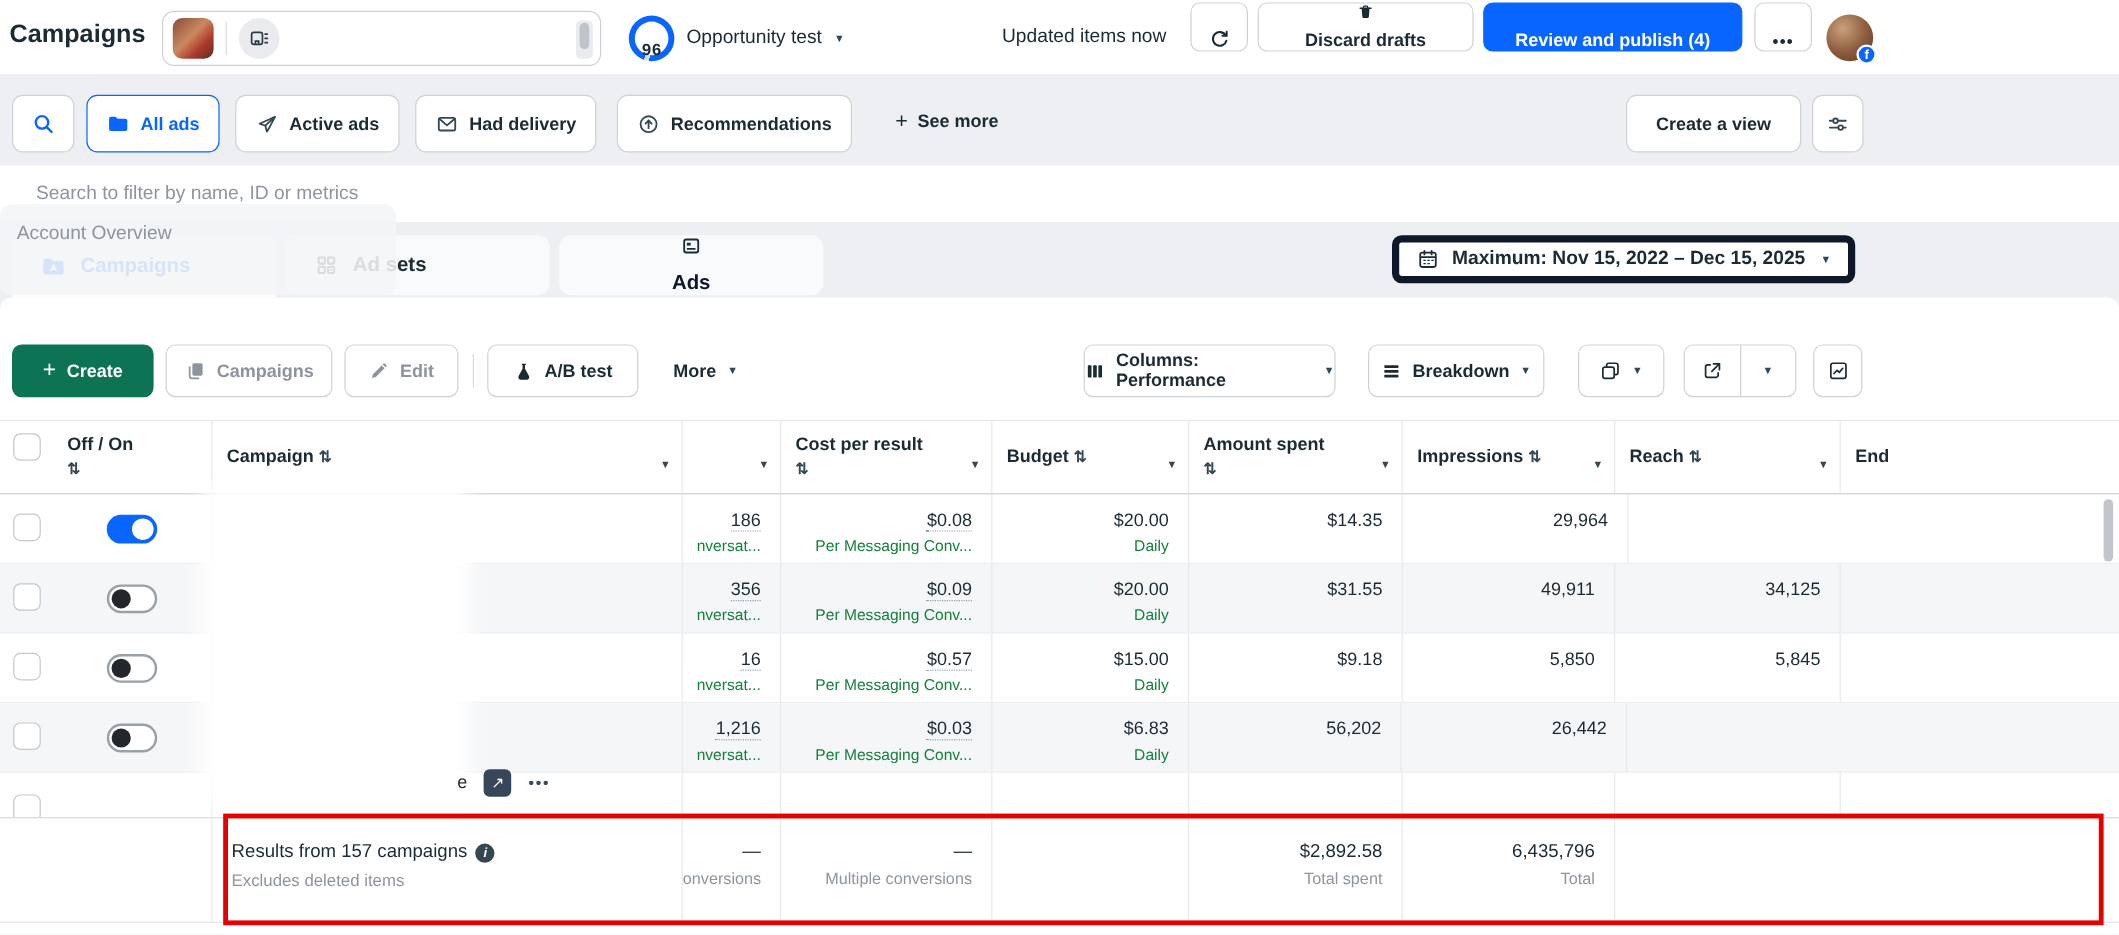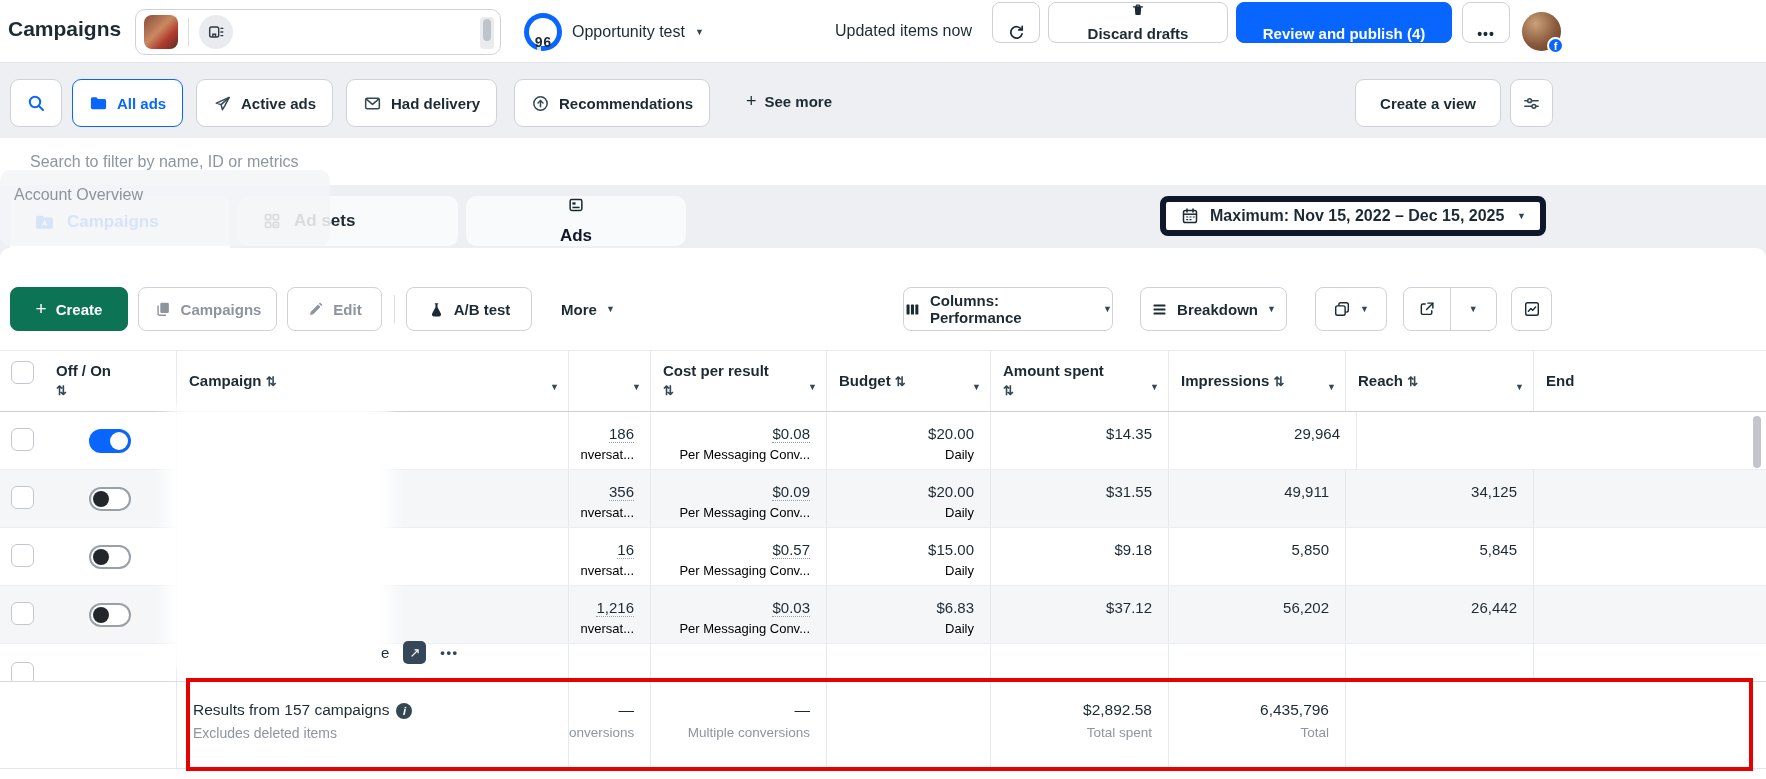--- a/index.html
+++ b/index.html
@@ -94,21 +94,21 @@
   .thead { position:absolute; top:350px; left:0; right:0; height:62px; display:flex; background:#fff; border-top:1px solid #e7e9ec; border-bottom:1px solid #c9ced6; z-index:1; font-weight:700; font-size:15px; }
   .hcell { position:relative; padding:10px 12px 0 12px; line-height:20px; }
   .hcaret { position:absolute; right:9px; top:26px; font-size:9px; color:#344854; }
   .sort { font-size:13px; color:#344854; }
   .checkbox { width:23px; height:23px; border:1.5px solid #c3c7cd; border-radius:6px; background:#fff; cursor:pointer; margin-top:10px; }
 
   .trow { position:absolute; left:0; right:0; height:58px; display:flex; border-bottom:1px solid #eceef1; }
   .trow.alt { background:#f5f6f8; }
   .val { font-size:15px; color:#1c2b33; text-align:right; padding:12px 16px 0 0; line-height:20px; white-space:nowrap; overflow:hidden; }
   .val .dotted, .dotted { border-bottom:1px dotted #97a0a9; }
-  .sub { font-size:13px; color:#000000; text-align:right; padding:3px 16px 0 0; white-space:nowrap; overflow:hidden; }
+  .sub { font-size:13px; color:#15803d; text-align:right; padding:3px 16px 0 0; white-space:nowrap; overflow:hidden; }
   .toggle { width:42px; height:24px; border-radius:13px; position:relative; margin:17px auto 0 auto; cursor:pointer; }
   .toggle.on { background:#0866ff; }
   .toggle.on .knob { position:absolute; right:3px; top:3px; width:18px; height:18px; border-radius:50%; background:#fff; }
   .toggle.off { background:#fff; border:2px solid #98a0a8; }
   .toggle.off .knob { position:absolute; left:2px; top:2px; width:16px; height:16px; border-radius:50%; background:#23272b; }
 
   .sliver { position:absolute; left:0; right:0; top:644px; height:37px; overflow:hidden; display:flex; }
   .sliver .checkbox { margin-top:18px; }
 
   .tfoot { position:absolute; left:0; right:0; top:681px; height:88px; display:flex; background:#fff; border-top:1px solid #d6dade; border-bottom:1px solid #e2e5e9; z-index:1; }
@@ -525,23 +525,20 @@
         <div class="sub">nversat...</div>
       </div>
     <div class="c-cost">
         <div class="val"><span class="dotted">$0.03</span></div>
         <div class="sub">Per Messaging Conv...</div>
       </div>
     <div class="c-budget">
         <div class="val">$6.83</div>
         <div class="sub">Daily</div>
       </div>
-    <div class="c-amount">
-        <div class="val">$37.12</div>
-      </div>
     <div class="c-impr">
         <div class="val">56,202</div>
       </div>
     <div class="c-reach">
         <div class="val">26,442</div>
       </div>
     <div class="c-ends"></div>
   </div>
 
   <div class="sliver">

